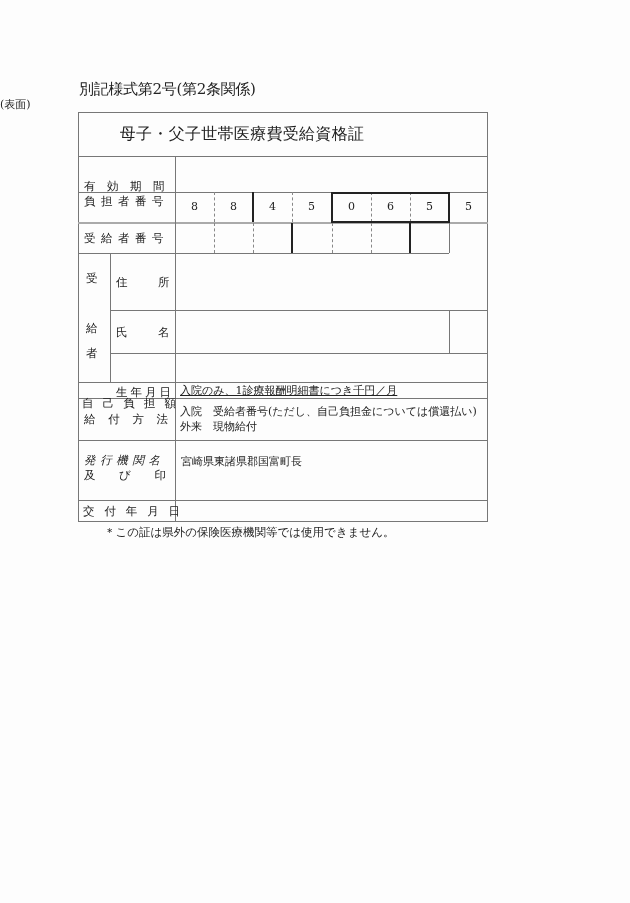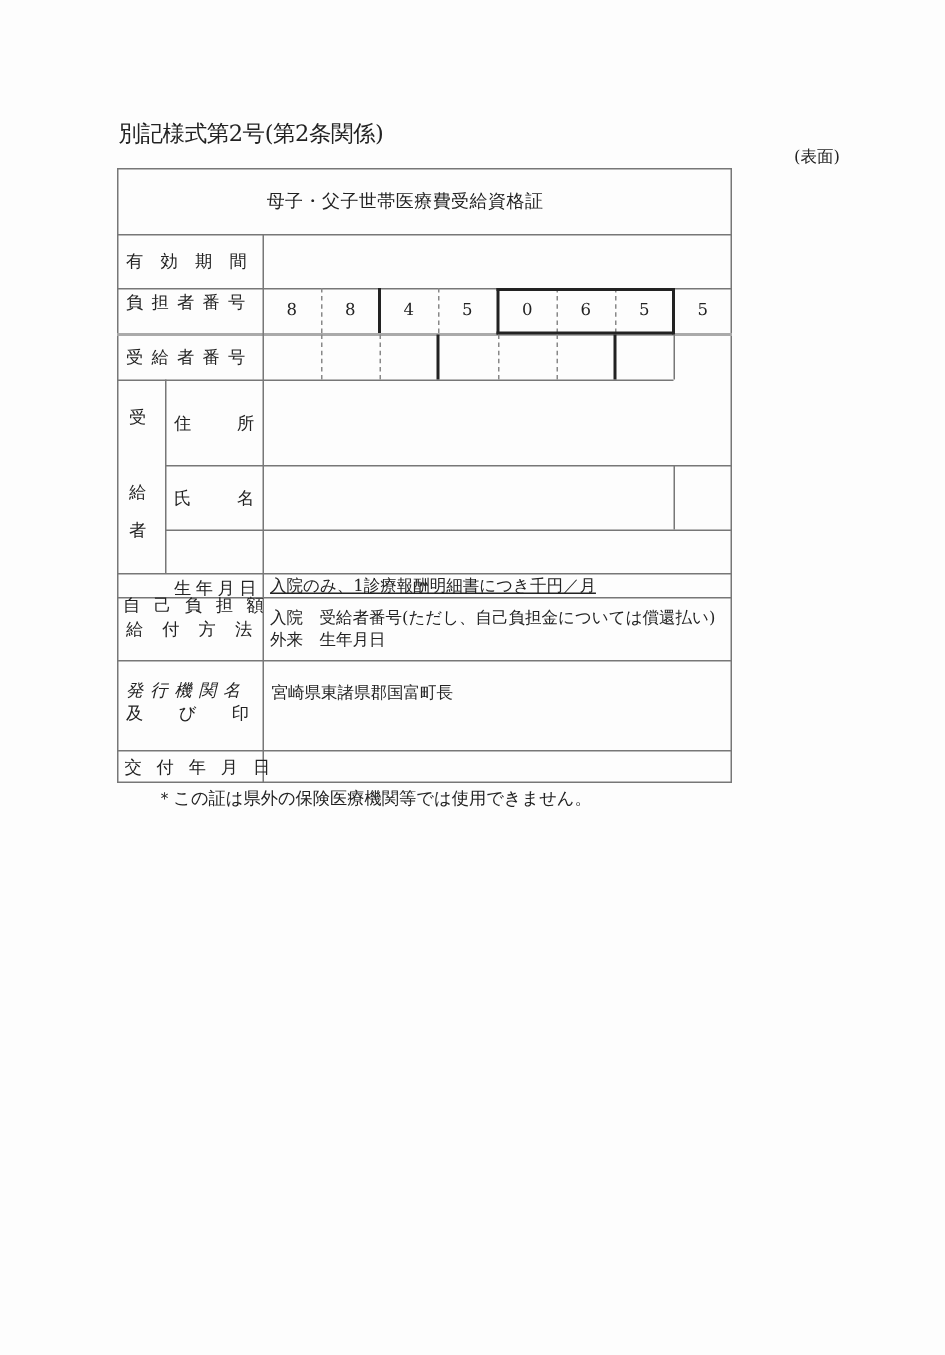--- a/index.html
+++ b/index.html
@@ -6,34 +6,34 @@
   body {
     width: 630px; height: 903px;
     background: #fdfdfd;
     position: relative;
     font-family: "DejaVu Serif", "Liberation Serif", serif;
     color: #222;
     overflow: hidden;
   }
   .abs { position: absolute; }
   .form-no { left: 79px; top: 80px; font-size: 15px; letter-spacing: -0.3px; }
-  .side-label { left: 0; width: 560px; top: 97px; text-align: right; font-size: 11px; }
+  .side-label { left: 0; width: 560px; top: 97px; text-align: left; font-size: 11px; }
   .frame {
     left: 78px; top: 112px; width: 410px; height: 410px;
     border: 1px solid #777; box-sizing: border-box;
   }
   .hline { position: absolute; height: 0; border-top: 1px solid #777; }
   .vline { position: absolute; width: 0; border-left: 1px solid #777; }
   .vdash { position: absolute; width: 0; border-left: 1px dashed #888; }
   .vbold { position: absolute; width: 0; border-left: 2px solid #222; }
   .hbold { position: absolute; height: 0; border-top: 2px solid #222; }
   .label { position: absolute; font-size: 11.5px; display: flex; align-items: center; white-space: pre; }
   .cell-text { position: absolute; font-size: 11px; white-space: pre; line-height: 15px; }
   .digit { position: absolute; width: 39px; text-align: center; font-size: 11px; line-height: 32px; }
-  .title { position: absolute; left: 78px; width: 328px; top: 112px; height: 44px; display: flex; align-items: center; justify-content: center; font-size: 12px; letter-spacing: 0.3px; padding-left: 28px; }
+  .title { position: absolute; left: 78px; width: 328px; top: 112px; height: 44px; display: flex; align-items: center; justify-content: center; font-size: 16px; letter-spacing: 0.3px; }
   .footnote { left: 104px; top: 525px; font-size: 11.5px; }
 </style>
 </head>
 <body>
 
 <div class="abs form-no">別記様式第2号(第2条関係)</div>
 <div class="abs side-label">(表面)</div>
 
 <div class="abs frame"></div>
 
@@ -67,21 +67,21 @@
 <div class="hbold" style="left:331px; width:119px; top:221px;"></div>
 
 <div class="vdash" style="left:214px; top:223px; height:30px;"></div>
 <div class="vdash" style="left:253px; top:223px; height:30px;"></div>
 <div class="vbold" style="left:291px; top:223px; height:30px;"></div>
 <div class="vdash" style="left:332px; top:223px; height:30px;"></div>
 <div class="vdash" style="left:371px; top:223px; height:30px;"></div>
 <div class="vbold" style="left:409px; top:223px; height:30px;"></div>
 <div class="vline" style="left:449px; top:223px; height:30px;"></div>
 
-<div class="label" style="left:84px; width:86px; top:156px; height:36px; justify-content:space-between;align-items:center;"><span>有　効　期　間</span></div>
+<div class="label" style="left:84px; width:86px; top:168px; height:36px; justify-content:space-between;align-items:center;"><span>有　効　期　間</span></div>
 <div class="cell-text" style="left:181px; top:166px;"></div>
 
 <div class="label" style="left:84px; width:88px; top:192px; height:19px; letter-spacing:5.5px;">負担者番号</div>
 <div class="digit" style="left:175px; top:191px;">8</div>
 <div class="digit" style="left:214px; top:191px;">8</div>
 <div class="digit" style="left:253px; top:191px;">4</div>
 <div class="digit" style="left:292px; top:191px;">5</div>
 <div class="digit" style="left:332px; top:191px;">0</div>
 <div class="digit" style="left:371px; top:191px;">6</div>
 <div class="digit" style="left:410px; top:191px;">5</div>
@@ -102,21 +102,21 @@
 <div class="cell-text" style="left:181px; top:324px;"></div>
 
 <div class="label" style="left:116px; top:353px; height:29px; letter-spacing:3px;margin-top:25px;">生年月日</div>
 <div class="cell-text" style="left:181px; top:360px;"></div>
 
 <div class="label" style="left:82px; top:395px; height:16px; letter-spacing:-1.2px;">自　己　負　担　額</div>
 <div class="cell-text" style="left:180px; top:383px;text-decoration:underline;">入院のみ、1診療報酬明細書につき千円／月</div>
 
 <div class="label" style="left:84px; top:398px; height:42px; letter-spacing:0.6px;">給　付　方　法</div>
 <div class="cell-text" style="left:180px; top:404px;">入院　受給者番号(ただし、自己負担金については償還払い)</div>
-<div class="cell-text" style="left:180px; top:419px;">外来　生年月日</div>
+<div class="cell-text" style="left:180px; top:419px;">外来　現物給付</div>
 
 <div class="label" style="left:84px; top:453px; height:15px; letter-spacing:0.5px;font-style:italic;">発 行 機 関 名</div>
 <div class="label" style="left:84px; top:468px; height:15px; letter-spacing:0.2px;">及　　び　　印</div>
 <div class="cell-text" style="left:181px; top:454px;">宮崎県東諸県郡国富町長</div>
 
 <div class="label" style="left:83px; top:500px; height:22px; letter-spacing:-0.8px;">交　付　年　月　日</div>
 <div class="cell-text" style="left:181px; top:504px;"></div>
 
 <div class="abs footnote">＊この証は県外の保険医療機関等では使用できません。</div>
 

